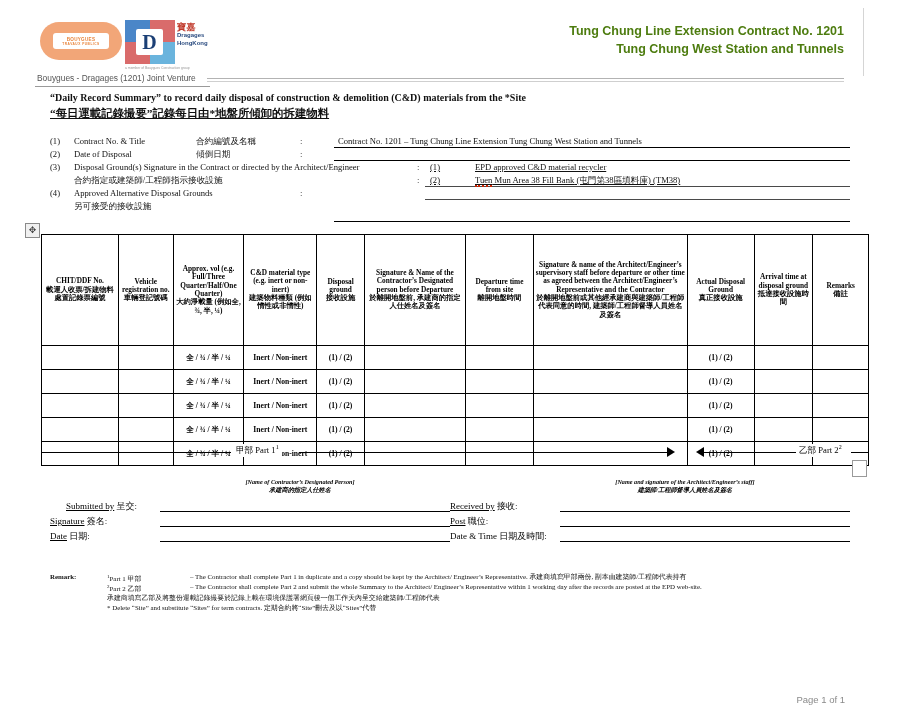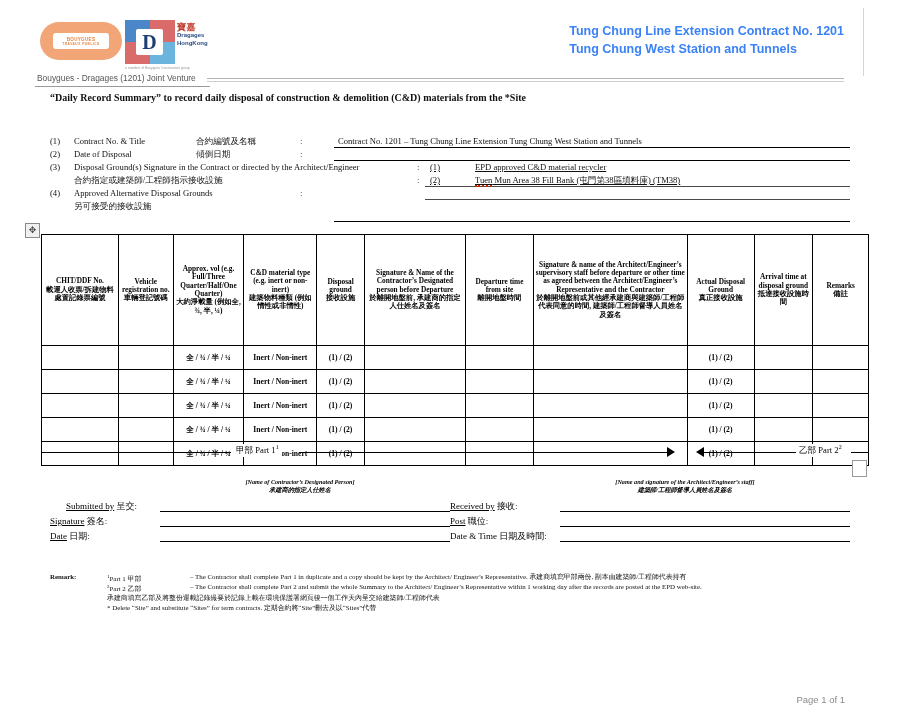--- a/index.html
+++ b/index.html
@@ -24,22 +24,22 @@
      display:flex;align-items:center;justify-content:center;font-family:"Liberation Serif",serif;
      font-size:20px;font-weight:bold;color:#1b3f75;}
   .dg-txt{position:absolute;left:140px;top:6px;width:52px;}
   .dg-cn{font-size:9px;color:#c0392b;font-weight:bold;letter-spacing:.5px;line-height:10px;}
   .dg-en1{font-family:"Liberation Sans",sans-serif;font-size:6px;color:#2b4c80;font-weight:bold;line-height:7.5px;}
   .dg-sub{position:absolute;left:88px;top:50px;width:104px;font-family:"Liberation Sans",sans-serif;
      font-size:3.4px;color:#999;line-height:5px;}
   .logo-cap{position:absolute;left:0px;top:57px;font-family:"Liberation Sans",sans-serif;font-size:8.4px;color:#555;white-space:nowrap;}
   .logo-rule{position:absolute;left:-2px;top:70px;width:175px;border-top:1px solid #9a9a9a;}
 
-  .hdr-title{position:absolute;right:56px;top:22px;text-align:left;
-     font-family:"Liberation Sans",sans-serif;font-size:12.5px;font-weight:bold;color:#3b82f6;line-height:18px;}
+  .hdr-title{position:absolute;right:56px;top:22px;text-align:right;
+     font-family:"Liberation Sans",sans-serif;font-size:12.5px;font-weight:bold;color:#4d7c0f;line-height:18px;}
   .hdr-rule{position:absolute;left:207px;top:78px;width:637px;border-top:1px solid #b3b3b3;}
   .hdr-rule2{position:absolute;left:207px;top:81px;width:637px;border-top:1px solid #cfcfcf;}
   .hdr-vline{position:absolute;right:36px;top:8px;height:68px;border-left:1px solid #d5d5d5;}
 
   
   .doc-title{position:absolute;left:50px;top:92px;font-size:10px;font-weight:bold;color:#111;white-space:nowrap;}
   .doc-title2{position:absolute;left:50px;top:106px;font-size:11.4px;font-weight:bold;color:#111;
      text-decoration:underline;white-space:nowrap;}
 
   
@@ -133,20 +133,21 @@
     <div class="hdr-title">
       <div>Tung Chung Line Extension Contract No. 1201</div>
       <div>Tung Chung West Station and Tunnels</div>
     </div>
     <div class="hdr-rule"></div>
     <div class="hdr-rule2"></div>
     <div class="hdr-vline"></div>
   </div>
 
   <div class="doc-title">“Daily Record Summary” to record daily disposal of construction &amp; demolition (C&amp;D) materials from the *Site</div>
+  <div class="doc-title2">“每日運載記錄撮要”記錄每日由*地盤所傾卸的拆建物料</div>
 
   <div class="items">
 
     <div class="itm">
       <span class="i-no">(1)</span>
       <span class="i-en">Contract No. &amp; Title</span>
       <span class="i-cn">合約編號及名稱</span>
       <span class="i-colon">:</span>
       <span style="position:absolute;left:288px;">Contract No. 1201 – Tung Chung Line Extension Tung Chung West Station and Tunnels</span>
     </div>

